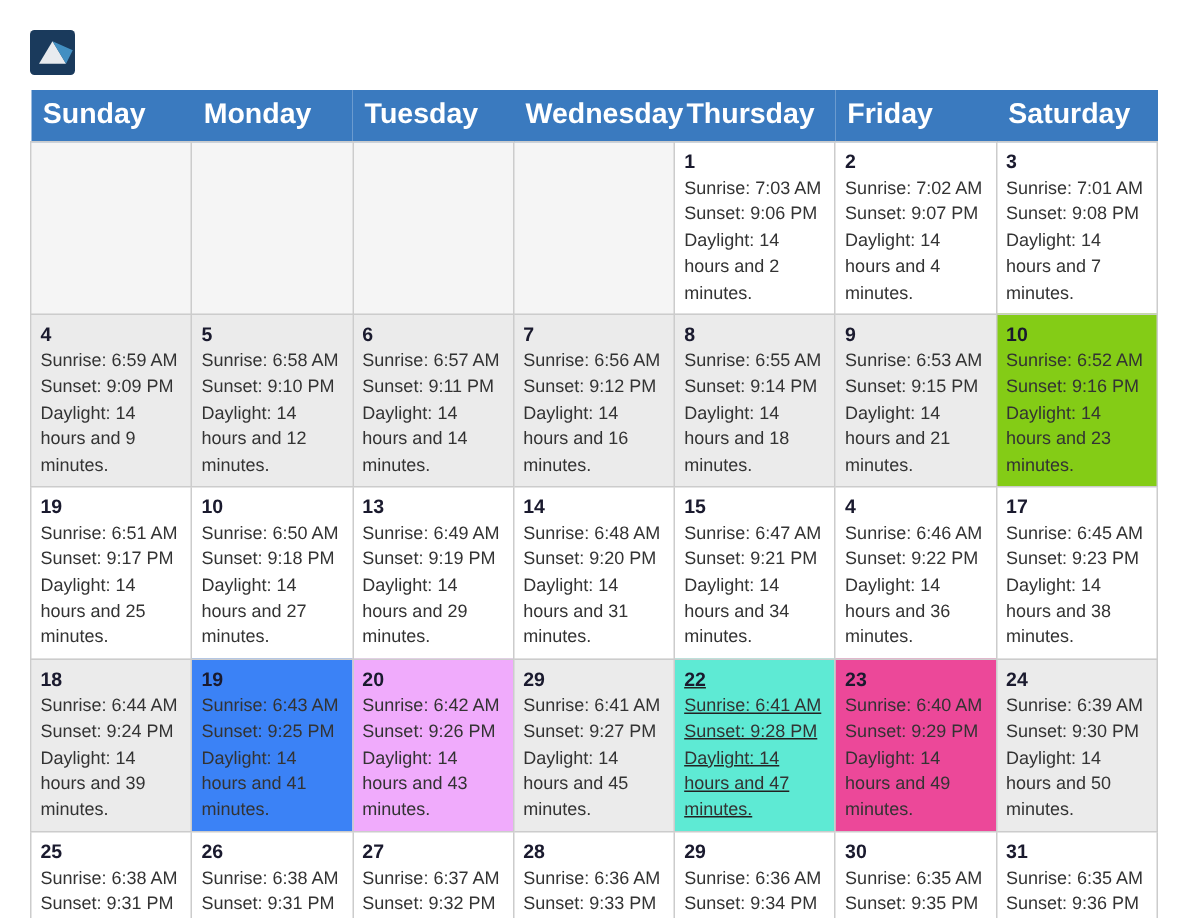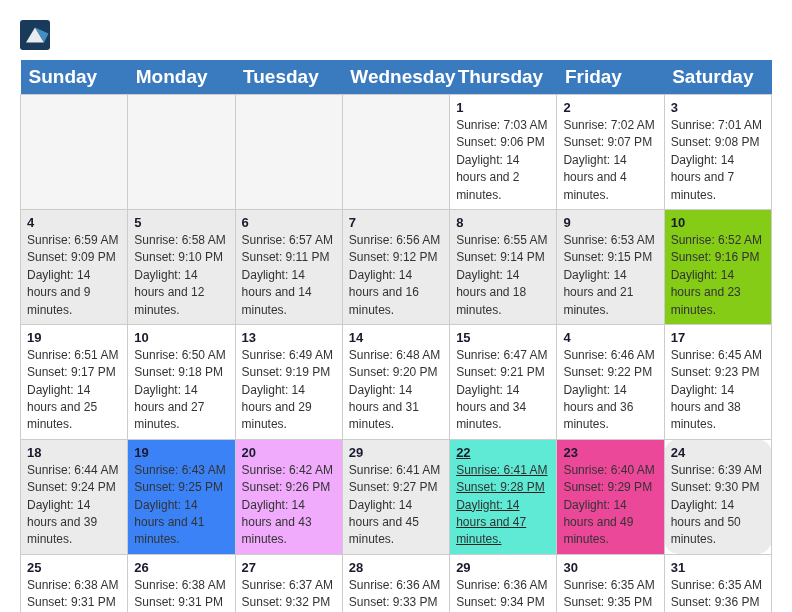--- a/index.html
+++ b/index.html
@@ -220,21 +220,21 @@
           <div class="day-info">Sunrise: 6:41 AM<br>Sunset: 9:27 PM<br>Daylight: 14 hours and 45 minutes.</div>
         </td>
         <td style="background: #5eead4; text-decoration: underline;">
           <span class="day-number">22</span>
           <div class="day-info">Sunrise: 6:41 AM<br>Sunset: 9:28 PM<br>Daylight: 14 hours and 47 minutes.</div>
         </td>
         <td style="background: #ec4899;">
           <span class="day-number">23</span>
           <div class="day-info">Sunrise: 6:40 AM<br>Sunset: 9:29 PM<br>Daylight: 14 hours and 49 minutes.</div>
         </td>
-        <td style="background: rgb(235, 235, 235); border-radius: 15px;">
+        <td style="background: rgb(235, 235, 235);">
           <span class="day-number">24</span>
           <div class="day-info">Sunrise: 6:39 AM<br>Sunset: 9:30 PM<br>Daylight: 14 hours and 50 minutes.</div>
         </td>
       </tr>
       <tr>
         <td>
           <span class="day-number">25</span>
           <div class="day-info">Sunrise: 6:38 AM<br>Sunset: 9:31 PM<br>Daylight: 14 hours and 52 minutes.</div>
         </td>
         <td>

